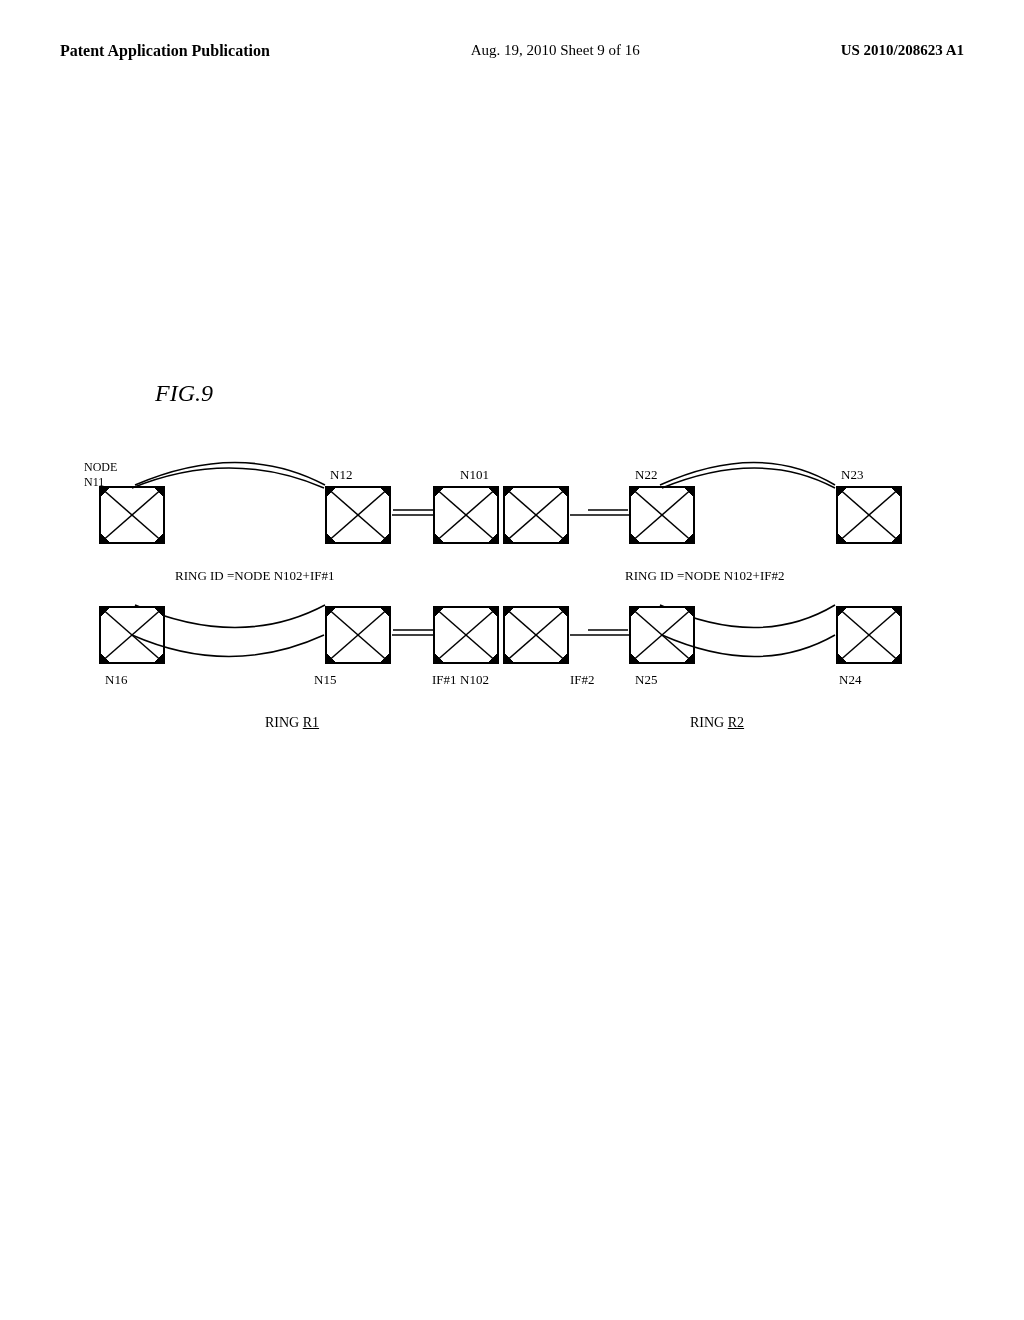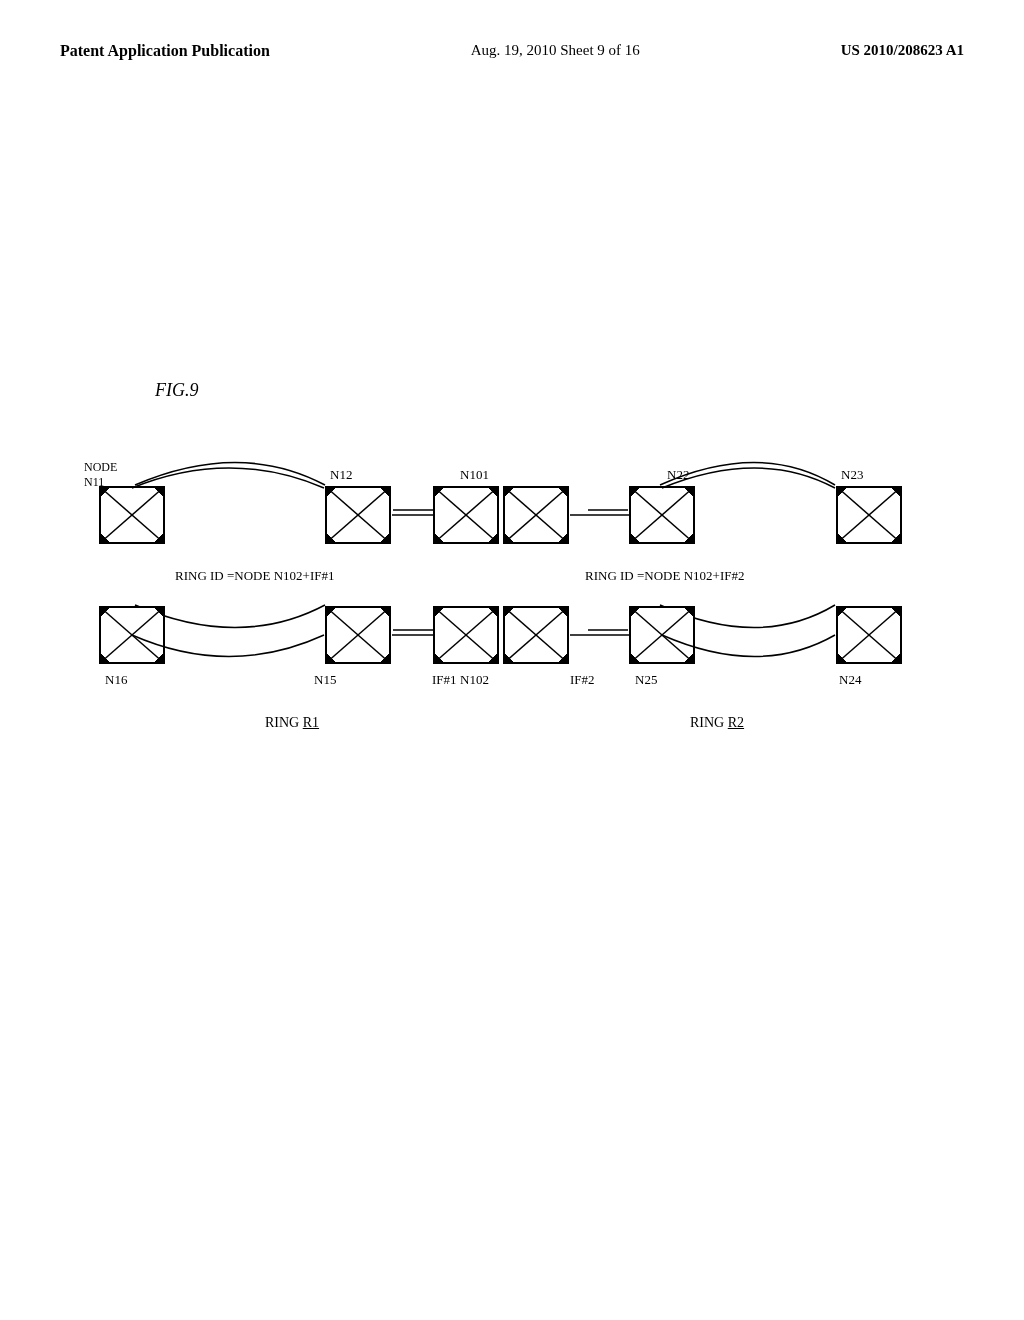--- a/index.html
+++ b/index.html
@@ -35,21 +35,21 @@
     .header-right {
       font-size: 15px;
       font-weight: bold;
       padding-top: 2px;
     }
 
     .fig-label {
       position: absolute;
       top: 380px;
       left: 155px;
-      font-size: 18px;
+      font-size: 24px;
       font-style: italic;
     }
 
     .diagram-area {
       position: absolute;
       top: 430px;
       left: 80px;
       width: 870px;
       height: 420px;
     }
@@ -203,21 +203,21 @@
     <svg viewBox="0 0 68 60" xmlns="http://www.w3.org/2000/svg">
       <rect x="2" y="2" width="64" height="56" fill="white" stroke="black" stroke-width="2"></rect>
       <line x1="2" y1="2" x2="66" y2="58" stroke="black" stroke-width="1.5"></line>
       <line x1="66" y1="2" x2="2" y2="58" stroke="black" stroke-width="1.5"></line>
       <polyline points="2,2 12,2 2,12" fill="black" stroke="black" stroke-width="1"></polyline>
       <polyline points="66,2 56,2 66,12" fill="black" stroke="black" stroke-width="1"></polyline>
       <polyline points="2,58 12,58 2,48" fill="black" stroke="black" stroke-width="1"></polyline>
       <polyline points="66,58 56,58 66,48" fill="black" stroke="black" stroke-width="1"></polyline>
     </svg>
   </div>
-  <div class="node-label" style="left:555px; top:37px;margin-left:32px;">N22</div>
+  <div class="node-label" style="left:555px; top:37px;">N22</div>
 
   <div class="node-box" style="left:755px; top:55px;">
     <svg viewBox="0 0 68 60" xmlns="http://www.w3.org/2000/svg">
       <rect x="2" y="2" width="64" height="56" fill="white" stroke="black" stroke-width="2"></rect>
       <line x1="2" y1="2" x2="66" y2="58" stroke="black" stroke-width="1.5"></line>
       <line x1="66" y1="2" x2="2" y2="58" stroke="black" stroke-width="1.5"></line>
       <polyline points="2,2 12,2 2,12" fill="black" stroke="black" stroke-width="1"></polyline>
       <polyline points="66,2 56,2 66,12" fill="black" stroke="black" stroke-width="1"></polyline>
       <polyline points="2,58 12,58 2,48" fill="black" stroke="black" stroke-width="1"></polyline>
       <polyline points="66,58 56,58 66,48" fill="black" stroke="black" stroke-width="1"></polyline>
@@ -315,21 +315,21 @@
     <line x1="312" y1="85" x2="354" y2="85" stroke="#000" stroke-width="1.5"></line>
 
     <line x1="312" y1="205" x2="354" y2="205" stroke="#000" stroke-width="1.5"></line>
 
     <line x1="490" y1="85" x2="550" y2="85" stroke="#000" stroke-width="1.5"></line>
 
     <line x1="490" y1="205" x2="550" y2="205" stroke="#000" stroke-width="1.5"></line>
   </svg>
 
   <div class="ring-id-label" style="left:95px; top:138px;">RING ID =NODE N102+IF#1</div>
-  <div class="ring-id-label" style="left:505px; top:138px;">RING ID =NODE N102+IF#2</div>
+  <div class="ring-id-label" style="left:545px; top:138px;">RING ID =NODE N102+IF#2</div>
 
   <div class="if-label" style="left:352px; top:242px;">IF#1</div>
   <div class="if-label" style="left:490px; top:242px;">IF#2</div>
 
   <div class="ring-label" style="left:185px; top:285px;">RING <u>R1</u></div>
 
   <div class="ring-label" style="left:610px; top:285px;">RING <u>R2</u></div>
 
 </div>
 

